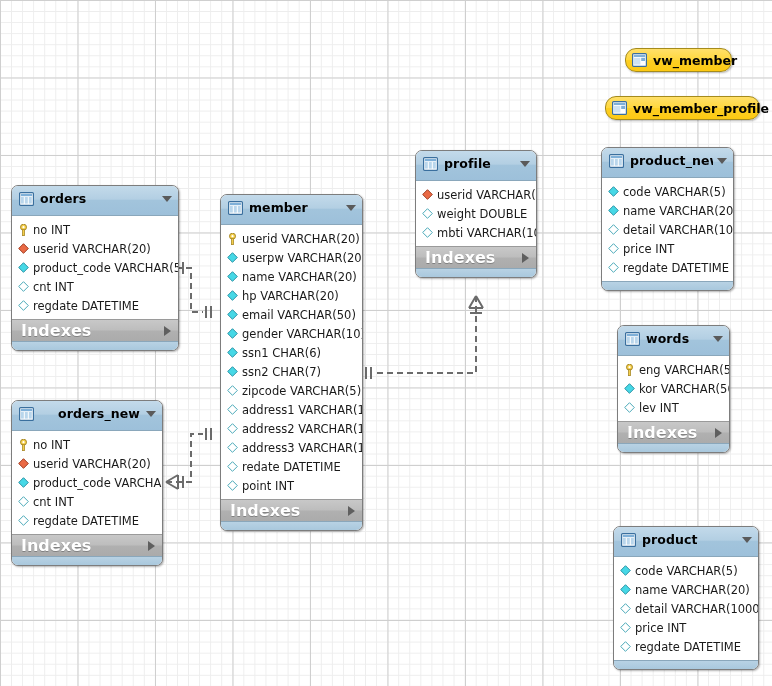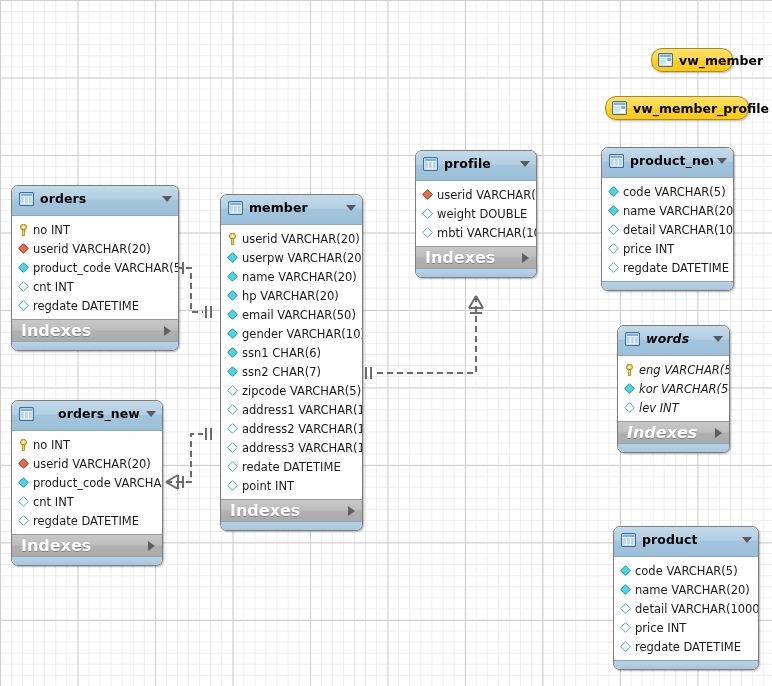--- a/index.html
+++ b/index.html
@@ -460,21 +460,21 @@
           </div>
           <div class="fld">
             <span class="ic ic-fld"><svg width="11" height="11" viewBox="0 0 11 11">
                 <polygon points="5.5,0.7 10.3,5.5 5.5,10.3 0.7,5.5" fill="#ffffff" stroke="#4aa9b8" stroke-width="1"></polygon>
               </svg></span>
             <span class="nm">regdate DATETIME</span>
           </div>
         </div>
         <div class="tbl-base"></div>
       </div>
-      <div class="tbl" style="left: 617px; top: 325px; width: 113px; font-style: italic;">
+      <div class="tbl" style="left: 617px; top: 325px; width: 113px;">
         <div class="tbl-hdr">
           <span class="ic ic-tbl"><svg width="15" height="14" viewBox="0 0 15 14">
               <rect x="0.6" y="0.6" width="13.8" height="12.8" rx="1" fill="#ffffff" stroke="#3a6f9e" stroke-width="1.2"></rect>
               <rect x="1.8" y="1.8" width="11.4" height="2.4" fill="#7fb0d8"></rect>
               <rect x="1.8" y="5" width="3" height="6.6" fill="#b9d6ec"></rect>
               <rect x="5.8" y="5" width="3" height="6.6" fill="#b9d6ec"></rect>
               <rect x="9.8" y="5" width="3" height="6.6" fill="#b9d6ec"></rect>
             </svg></span>
           <span class="ttl" style="margin-left:6px">words</span>
           <span class="caret"></span>
@@ -546,30 +546,30 @@
           </div>
           <div class="fld">
             <span class="ic ic-fld"><svg width="11" height="11" viewBox="0 0 11 11">
                 <polygon points="5.5,0.7 10.3,5.5 5.5,10.3 0.7,5.5" fill="#ffffff" stroke="#4aa9b8" stroke-width="1"></polygon>
               </svg></span>
             <span class="nm">regdate DATETIME</span>
           </div>
         </div>
         <div class="tbl-base"></div>
       </div>
-      <div class="vw" style="left: 651px; top: 48px; width: 82px;">
+      <div class="vw" style="left: 625px; top: 48px; width: 107px;">
         <span class="ic ic-vw"><svg width="15" height="14" viewBox="0 0 15 14">
             <rect x="0.6" y="0.6" width="13.8" height="12.8" rx="1" fill="#ffffff" stroke="#3a6f9e" stroke-width="1.2"></rect>
             <rect x="1.8" y="1.8" width="11.4" height="2.2" fill="#7fb0d8"></rect>
             <rect x="1.8" y="4.8" width="6.6" height="6.8" fill="#cfe3f3"></rect>
             <rect x="9.2" y="4.8" width="3.8" height="3.2" fill="#7fb0d8"></rect>
           </svg></span>
         <span class="vlbl">vw_member</span>
       </div>
-      <div class="vw" style="left: 605px; top: 96px; width: 144px;">
+      <div class="vw" style="left: 605px; top: 96px; width: 155px;">
         <span class="ic ic-vw"><svg width="15" height="14" viewBox="0 0 15 14">
             <rect x="0.6" y="0.6" width="13.8" height="12.8" rx="1" fill="#ffffff" stroke="#3a6f9e" stroke-width="1.2"></rect>
             <rect x="1.8" y="1.8" width="11.4" height="2.2" fill="#7fb0d8"></rect>
             <rect x="1.8" y="4.8" width="6.6" height="6.8" fill="#cfe3f3"></rect>
             <rect x="9.2" y="4.8" width="3.8" height="3.2" fill="#7fb0d8"></rect>
           </svg></span>
         <span class="vlbl">vw_member_profile</span>
       </div>
     </div>
 

